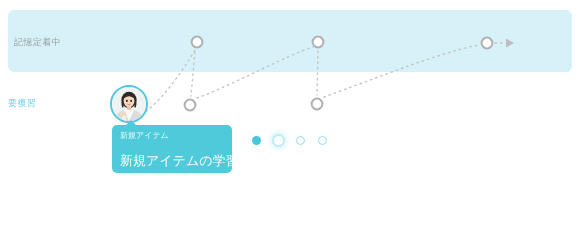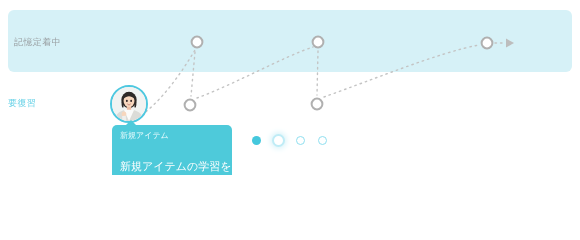--- a/index.html
+++ b/index.html
@@ -96,24 +96,24 @@
     border-bottom: 5px solid #4ecada;
   }
   .tooltip .tt-title {
     color: #e8fbfd;
     font-size: 8px;
     line-height: 12px;
     white-space: nowrap;
   }
   .tooltip .tt-body {
     color: #ffffff;
-    font-size: 11px;
+    font-size: 13px;
     line-height: 13px;
     white-space: nowrap;
-    margin-top: 18px;
+    margin-top: 12px;
   }
 
   
   .dots {
     position: absolute;
     left: 252px;
     top: 136px;
     display: flex;
     align-items: center;
     gap: 13px;

